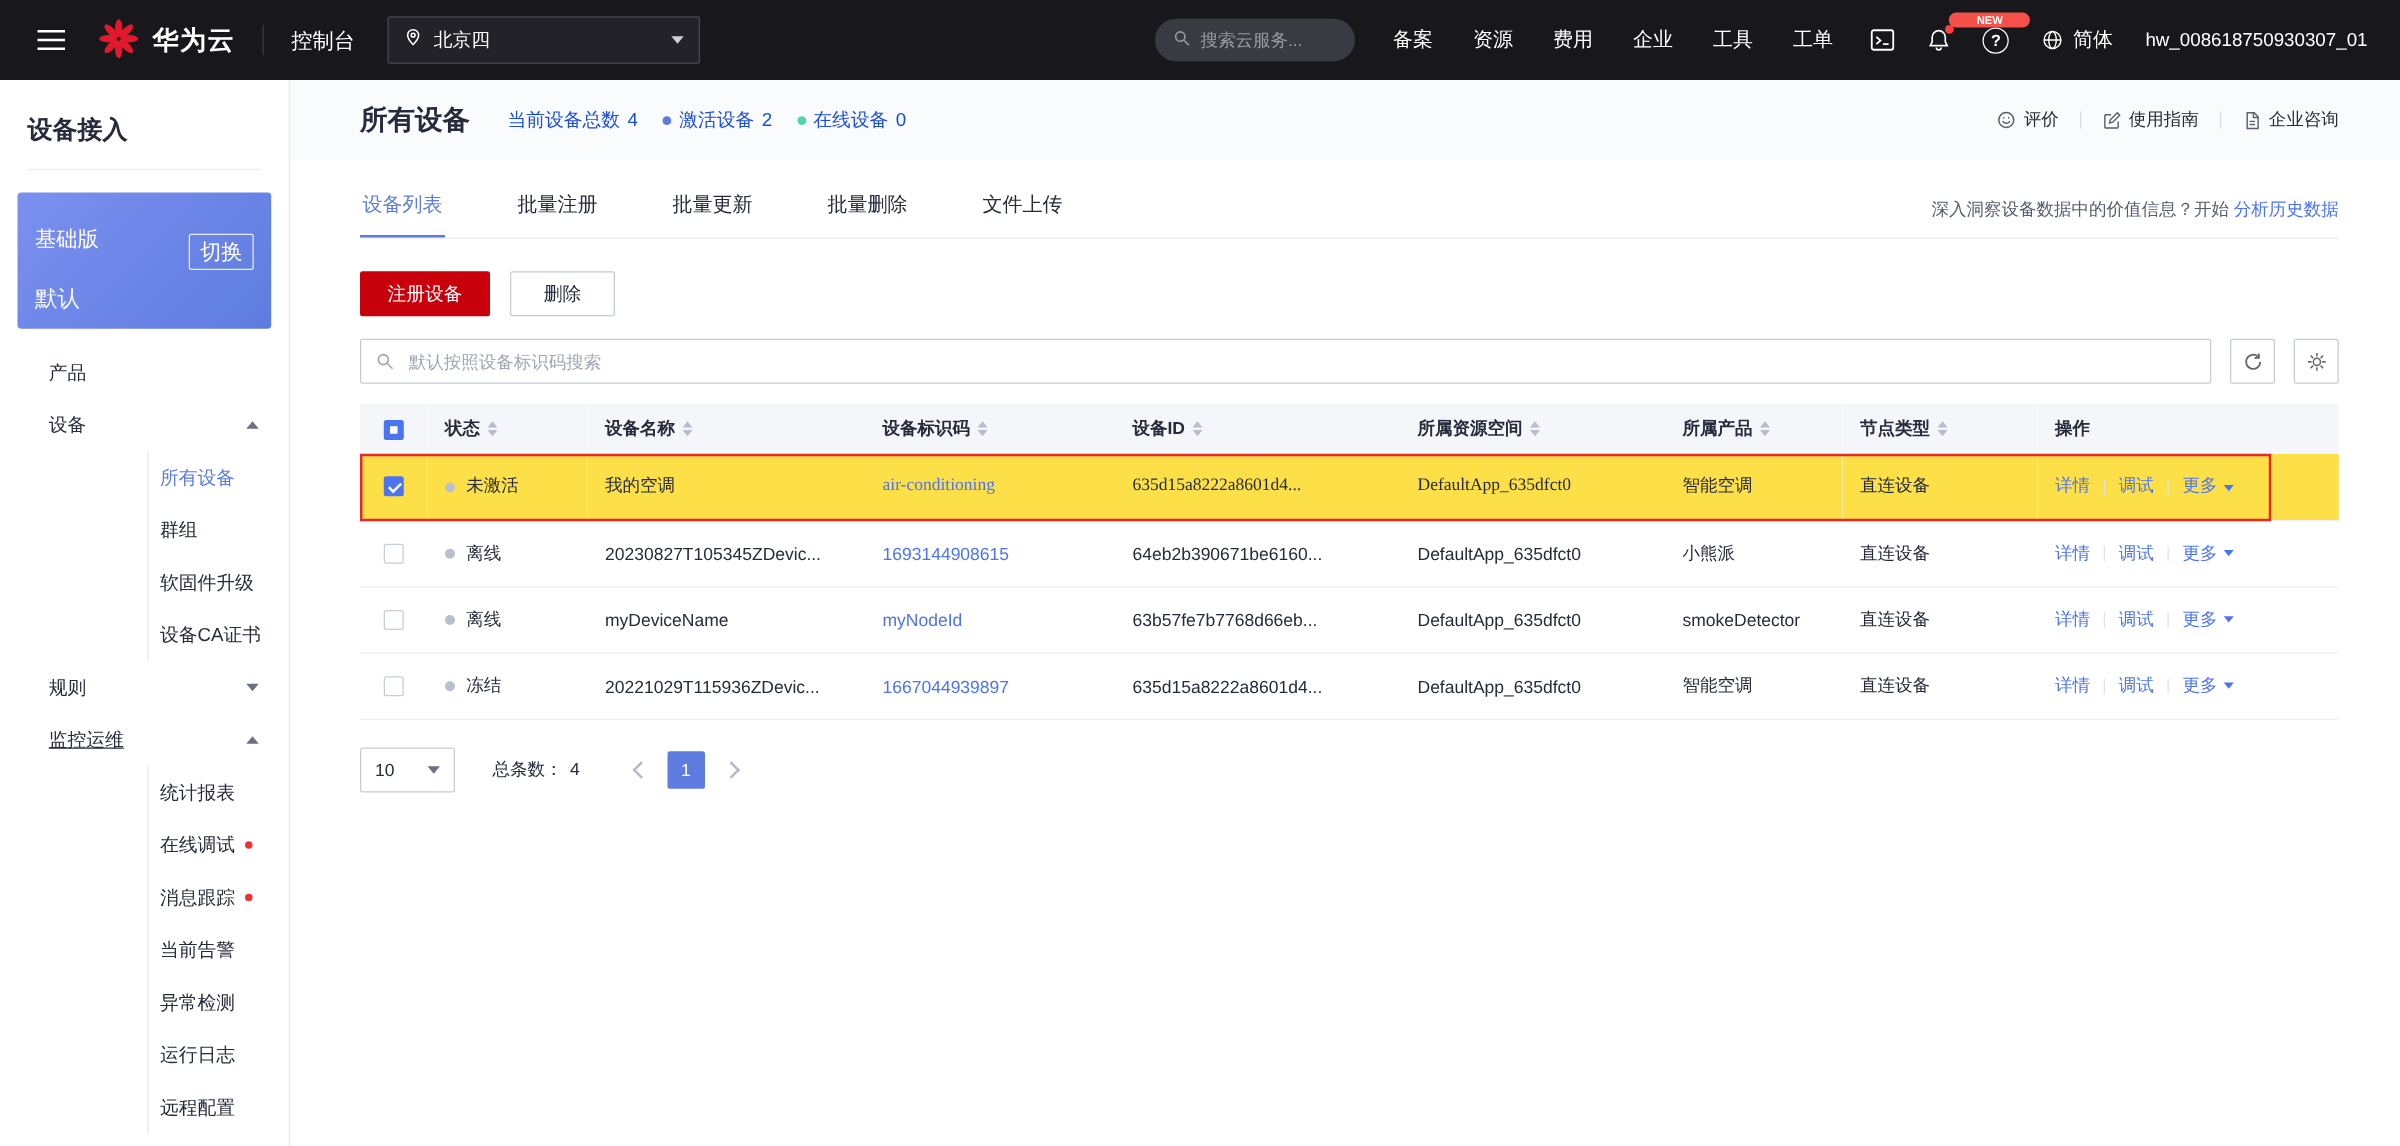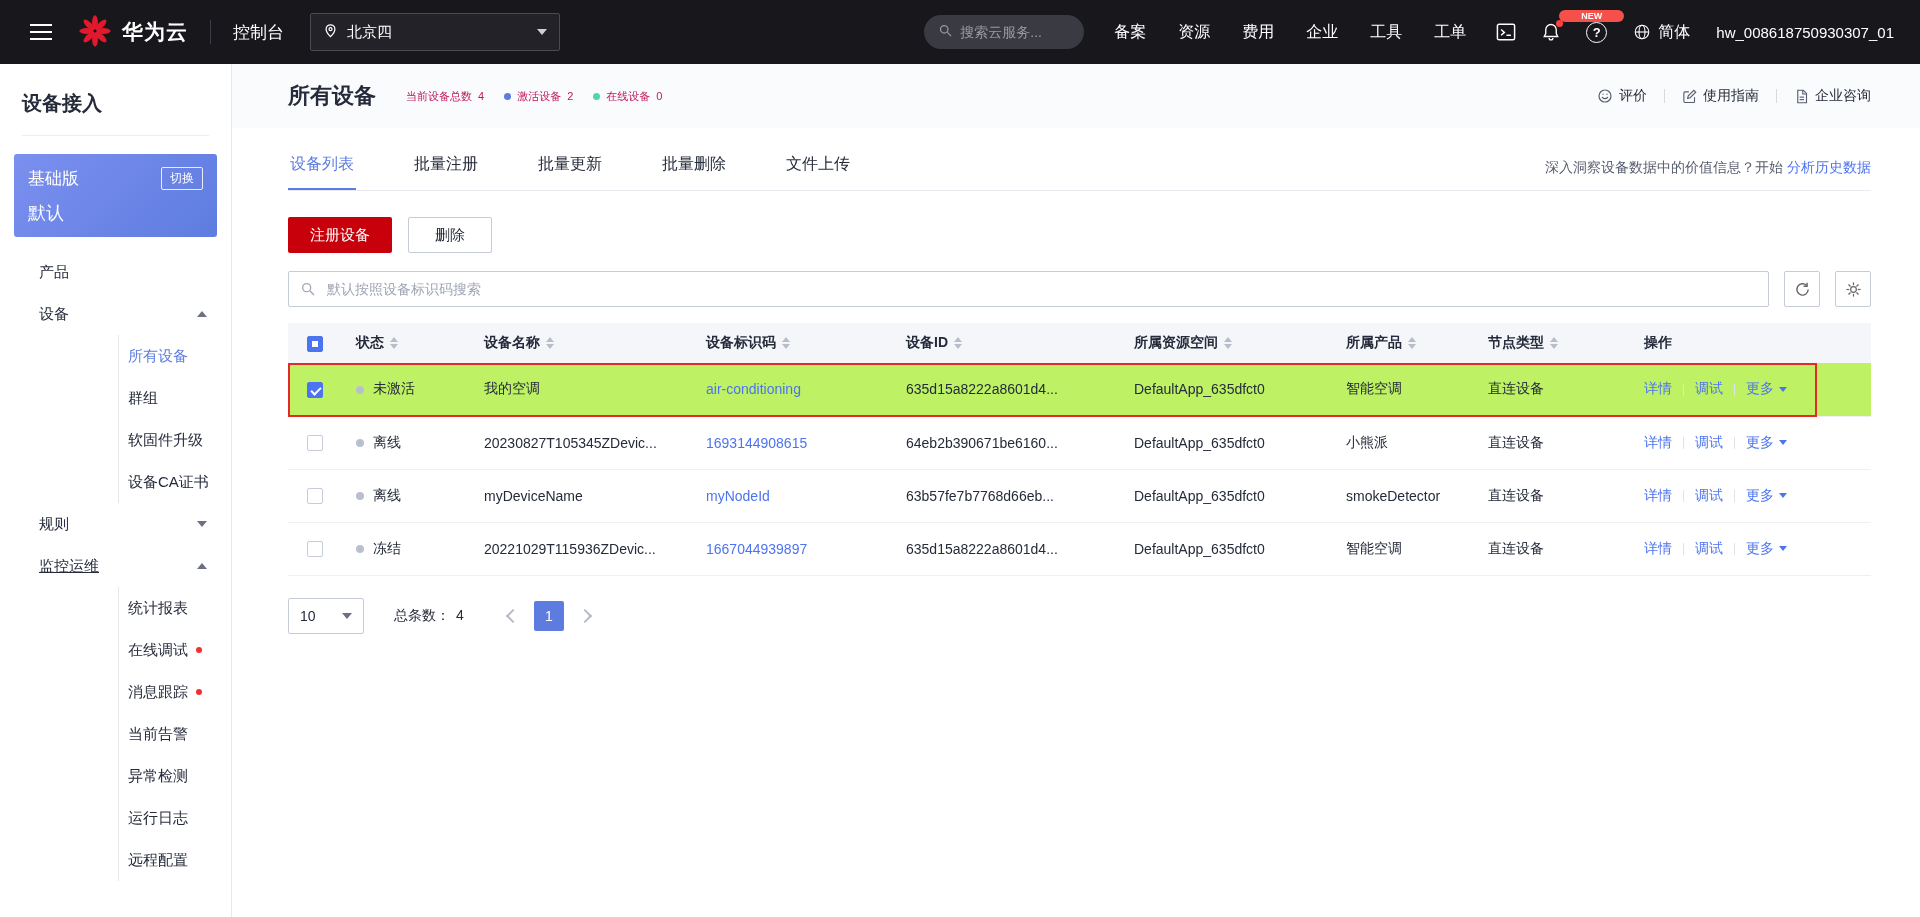--- a/index.html
+++ b/index.html
@@ -32,38 +32,38 @@
 
   
   .shell { flex:1; display:flex; min-height:0; }
 
   
   .sidebar { width:232px; flex:0 0 232px; background:#fff; border-right:1px solid #e8e9ee; overflow:hidden; }
   .sb-head { padding:26px 22px 0; }
   .sb-title { font-size:20px; font-weight:bold; padding-bottom:18px; border-bottom:1px solid #eceef3; }
   .plan-card { margin:18px 14px 14px; background:linear-gradient(135deg,#7b90ef,#5e7ce0); border-radius:3px; color:#fff; padding:13px 14px 12px; }
   .plan-top { display:flex; justify-content:space-between; align-items:center; font-size:17px; }
-  .switch { border:1px solid rgba(255,255,255,.85); background:transparent; color:#fff; font-size:12px; padding:2px 8px; border-radius:2px; cursor:pointer; }
+  .switch { border:1px solid rgba(255,255,255,.85); background:transparent; color:#fff; font-size:17px; padding:2px 8px; border-radius:2px; cursor:pointer;margin-top:20px; }
   .plan-sub { font-size:18px; margin-top:11px; opacity:.95; }
   .sb-menu { font-size:15px; }
   .sb-item { display:flex; align-items:center; height:42px; padding:0 20px 0 39px; color:#252b3a; text-decoration:none; cursor:pointer; }
   .sb-item .arr { margin-left:auto; margin-right:4px; width:0; height:0; }
   .arr.up { border-left:5px solid transparent; border-right:5px solid transparent; border-bottom:6px solid #6b7083; }
   .arr.down { border-left:5px solid transparent; border-right:5px solid transparent; border-top:6px solid #6b7083; }
   .submenu { margin-left:118px; border-left:1px solid #e5e7ed; }
   .sb-sub { display:flex; align-items:center; height:42px; padding-left:9px; color:#252b3a; text-decoration:none; cursor:pointer; }
   .sb-sub.active { color:#5e7ce0; }
   .reddot { width:6px; height:6px; border-radius:50%; background:#f23030; margin-left:8px; }
   .ul { text-decoration:underline; }
 
   
   .main { flex:1; min-width:0; background:#fff; display:flex; flex-direction:column; overflow:hidden; }
   .page-header { height:64px; flex:0 0 64px; background:#fafbfd; display:flex; align-items:center; padding:0 49px 0 56px; }
   .ph-title { font-size:22px; font-weight:bold; margin-right:30px; }
-  .ph-stats { display:flex; align-items:flex-start; gap:20px; font-size:11px; color:#be185d; }
+  .ph-stats { display:flex; align-items:flex-start; gap:20px; font-size:15px; color:#1d4ed8; }
   .stat { display:flex; align-items:center; gap:6px; white-space:nowrap; }
   .sdot { width:7px; height:7px; border-radius:50%; display:inline-block; }
   .sdot.blue { background:#5e7ce0; }
   .sdot.teal { background:#50d4ab; }
   .ph-actions { margin-left:auto; display:flex; align-items:center; font-size:14px; }
   .ph-act { display:flex; align-items:center; gap:6px; cursor:pointer; }
   .ph-sep { width:1px; height:14px; background:#d8dae0; margin:0 17px; }
 
   .card { padding:18px 49px 0 56px; flex:1; overflow:hidden; }
   .tabsbar { display:flex; align-items:flex-end; border-bottom:1px solid #e8eaf0; }
@@ -81,21 +81,21 @@
   .search-box svg { position:absolute; left:12px; top:10px; }
   .search-box input { width:100%; height:36px; border:1px solid #c6cbd8; border-radius:2px; padding:0 12px 0 38px; font-size:14px; color:#252b3a; outline:none; font-family:inherit; }
   .search-box input::placeholder { color:#a0a6b5; }
   .icon-btn { width:36px; height:36px; flex:0 0 36px; border:1px solid #c6cbd8; border-radius:2px; background:#fff; display:flex; align-items:center; justify-content:center; cursor:pointer; }
 
   .table-wrap { margin-top:16px; position:relative; }
   table { width:100%; border-collapse:collapse; table-layout:fixed; font-size:14px; }
   thead th { background:#f5f6fa; height:40px; text-align:left; padding:0 14px; font-weight:bold; color:#252b3a; white-space:nowrap; overflow:hidden; }
   th.cbcol, td.cbcol { text-align:center; padding:0; }
   tbody td { height:53px; border-bottom:1px solid #eef0f5; padding:0 14px; white-space:nowrap; overflow:hidden; text-overflow:ellipsis; }
-  tr.selected td { background:#bef264; }
+  tr.selected td { background:#fde047;font-family:Liberation Serif, serif; }
   .sort { display:inline-flex; flex-direction:column; gap:2px; margin-left:6px; vertical-align:middle; cursor:pointer; }
   .sort i { display:block; width:0; height:0; border-left:4px solid transparent; border-right:4px solid transparent; }
   .sort .u { border-bottom:5px solid #b8bdcb; }
   .sort .d { border-top:5px solid #b8bdcb; }
   .cb { width:16px; height:16px; border:1px solid #c6cbd8; border-radius:2px; background:#fff; display:inline-block; position:relative; cursor:pointer; vertical-align:middle; }
   .cb.checked { background:#4d74f0; border-color:#4d74f0; }
   .cb.checked::after { content:""; position:absolute; left:5px; top:2px; width:4px; height:8px; border:solid #fff; border-width:0 2px 2px 0; transform:rotate(45deg); }
   .cb.indet { background:#4d74f0; border-color:#4d74f0; }
   .cb.indet::after { content:""; position:absolute; left:4px; top:4px; width:6px; height:6px; background:#fff; }
   .stdot { display:inline-block; width:8px; height:8px; border-radius:50%; background:#b9bfcf; margin-right:9px; vertical-align:middle; }

